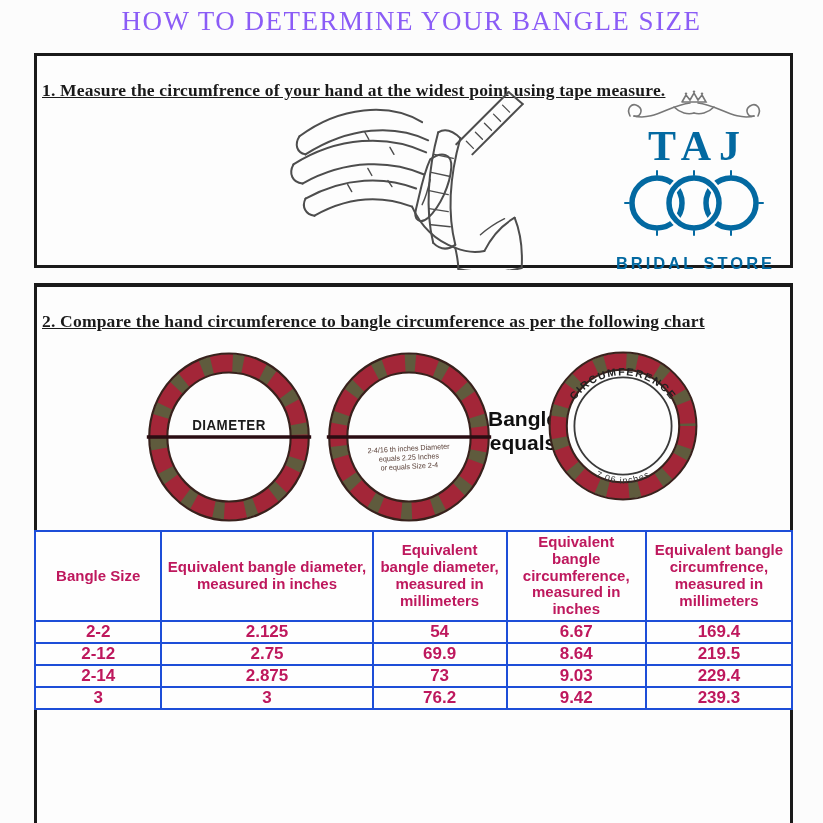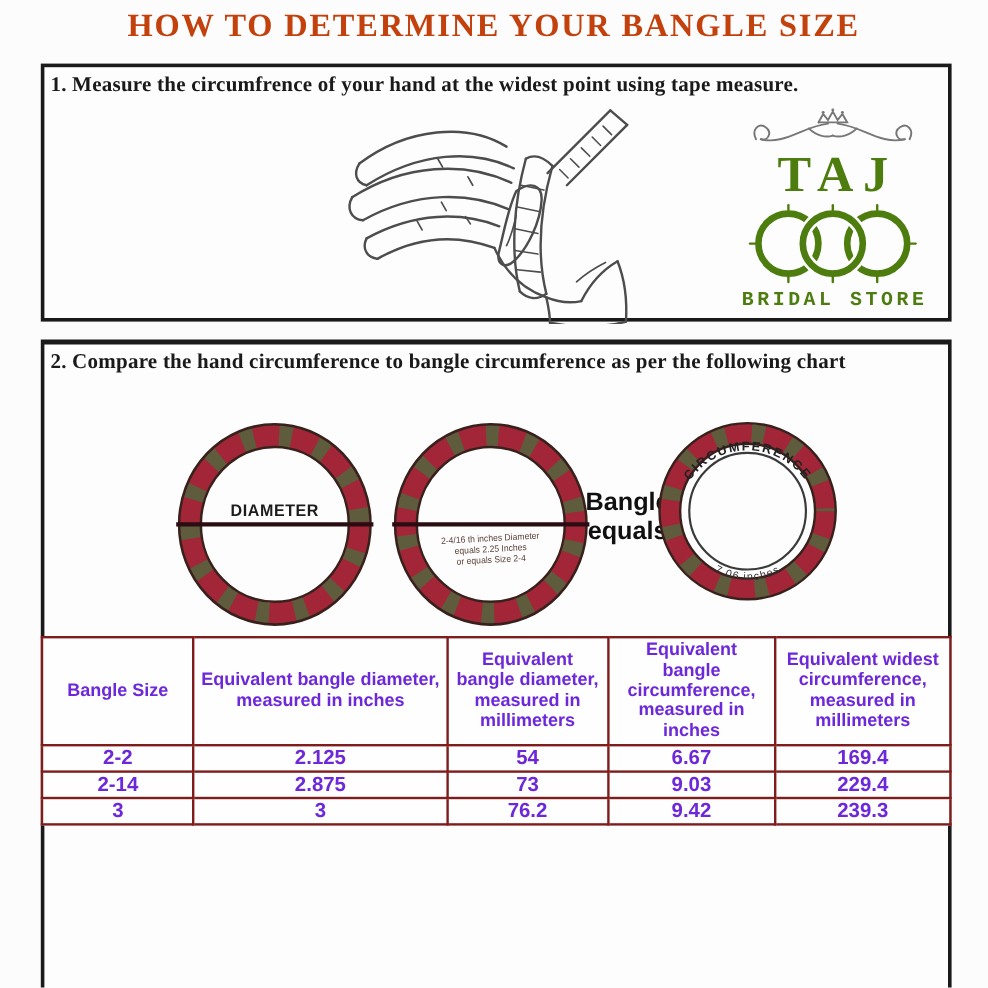--- a/index.html
+++ b/index.html
@@ -8,69 +8,69 @@
     position:relative;
     background:#fcfcfc;
     font-family:"Liberation Sans", sans-serif;
     color:#1a1a1a;
     overflow:hidden;
   }
   .page-title {
     position:absolute; top:6px; left:0; width:100%;
     text-align:center;
     font-family:"Liberation Serif", serif;
-    font-size:27px; font-weight:700; letter-spacing:1.5px;
-    color:#c2410c;
+    font-size:27px; font-weight:400; letter-spacing:1.5px;
+    color:#8b5cf6;
   }
   .box {
     position:absolute; left:34px; width:759px;
     border:3px solid #1a1a1a; background:#fdfdfd;
   }
   .box1 { top:53px; height:215px; }
   .box2 { top:283px; height:556px; border-top-width:4px; }
   .step-text {
     font-family:"Liberation Serif", serif;
     font-weight:bold; font-size:17.5px;
-    margin:4px 8px 0 5px; letter-spacing:0.2px;
+    margin:24px 8px 0 5px; letter-spacing:0.2px;text-decoration:underline;
   }
   
   .hand-svg { position:absolute; left:232px; top:28px; width:262px; height:186px; }
   
   .logo { position:absolute; top:34px; right:12px; width:168px; text-align:center; }
   .logo-ornament { width:140px; height:34px; display:block; margin:0 auto; }
   .logo-name {
     font-family:"Liberation Serif", serif;
     font-size:42px; font-weight:700; letter-spacing:8px; padding-left:8px;
     line-height:1.05;
   }
   .logo-rings { width:150px; height:68px; display:block; margin:1px auto 0; }
   .logo-subtitle {
-    font-family:Liberation Mono, monospace;
+    font-family:Liberation Sans, sans-serif;
     font-size:16.5px; font-weight:600; letter-spacing:3px; padding-left:3px;
-    margin-top:3px;
+    margin-top:17px;
   }
   
   .bangle-svg { position:absolute; }
   .bangle1 { left:106px; top:60px; width:172px; height:180px; }
   .bangle2 { left:286px; top:60px; width:172px; height:180px; }
   .bangle3 { left:505px; top:58px; width:162px; height:162px; }
   .equals-label {
     position:absolute; left:438px; top:120px; width:96px;
     text-align:center; font-weight:bold; font-size:21px;
     line-height:1.15; color:#101010;
   }
   
   .size-table {
     position:absolute; left:-3px; top:243px; width:759px;
     border-collapse:collapse; table-layout:fixed;
     background:#fefefe;
   }
   .size-table th, .size-table td {
-    border:2px solid #7f1d1d; text-align:center;
-    font-weight:bold; color:#6d28d9; overflow:hidden;
+    border:2px solid #1d4ed8; text-align:center;
+    font-weight:bold; color:#be185d; overflow:hidden;
   }
   .size-table th { font-size:15px; line-height:1.12; height:76px; padding:2px 5px; }
   .size-table td { font-size:17px; height:20px; padding:0 2px; }
 </style>
 </head>
 <body>
 
 <div class="page-title">HOW TO DETERMINE YOUR BANGLE SIZE</div>
 
 <div class="box box1">
@@ -122,21 +122,21 @@
       <path d="M202,70 L252,20"></path>
       <path d="M238,8 L252,20"></path>
       <path d="M196,57 L203,64" stroke-width="1.3"></path>
       <path d="M205,48 L212,55" stroke-width="1.3"></path>
       <path d="M214,39 L221,46" stroke-width="1.3"></path>
       <path d="M223,30 L230,37" stroke-width="1.3"></path>
       <path d="M232,21 L239,28" stroke-width="1.3"></path>
     </g>
   </svg>
 
-  <div class="logo" style="color: #4d7c0f;">
+  <div class="logo" style="color: #0369a1;">
     <svg class="logo-ornament" viewBox="0 0 140 34">
       <g fill="none" stroke="#777" stroke-width="1.6" stroke-linecap="round">
         <path d="M6,26 C2,18 8,12 14,16 C20,20 16,28 10,26"></path>
         <path d="M10,26 C30,31 46,15 66,13"></path>
         <path d="M134,26 C138,18 132,12 126,16 C120,20 124,28 130,26"></path>
         <path d="M130,26 C110,31 94,15 74,13"></path>
         <path d="M50,17 C56,23 64,25 70,23"></path>
         <path d="M90,17 C84,23 76,25 70,23"></path>
         <path d="M58,12 L62,5 L66,10 L70,3 L74,10 L78,5 L82,12 L58,12"></path>
       </g>
@@ -224,32 +224,39 @@
         <col style="width:17.7%">
         <col style="width:18.4%">
         <col style="width:19.3%">
     </colgroup>
     <thead>
         <tr>
           <th>Bangle Size</th>
           <th>Equivalent bangle diameter, measured in inches</th>
           <th>Equivalent bangle diameter, measured in millimeters</th>
           <th>Equivalent bangle circumference, measured in inches</th>
-          <th>Equivalent widest circumference, measured in millimeters</th>
+          <th>Equivalent bangle circumfrence, measured in millimeters</th>
         </tr>
       </thead>
     <tbody>
         <tr>
           <td>2-2</td>
           <td>2.125</td>
           <td>54</td>
           <td>6.67</td>
           <td>169.4</td>
         </tr>
         <tr>
+          <td>2-12</td>
+          <td>2.75</td>
+          <td>69.9</td>
+          <td>8.64</td>
+          <td>219.5</td>
+        </tr>
+        <tr>
           <td>2-14</td>
           <td>2.875</td>
           <td>73</td>
           <td>9.03</td>
           <td>229.4</td>
         </tr>
         <tr>
           <td>3</td>
           <td>3</td>
           <td>76.2</td>

